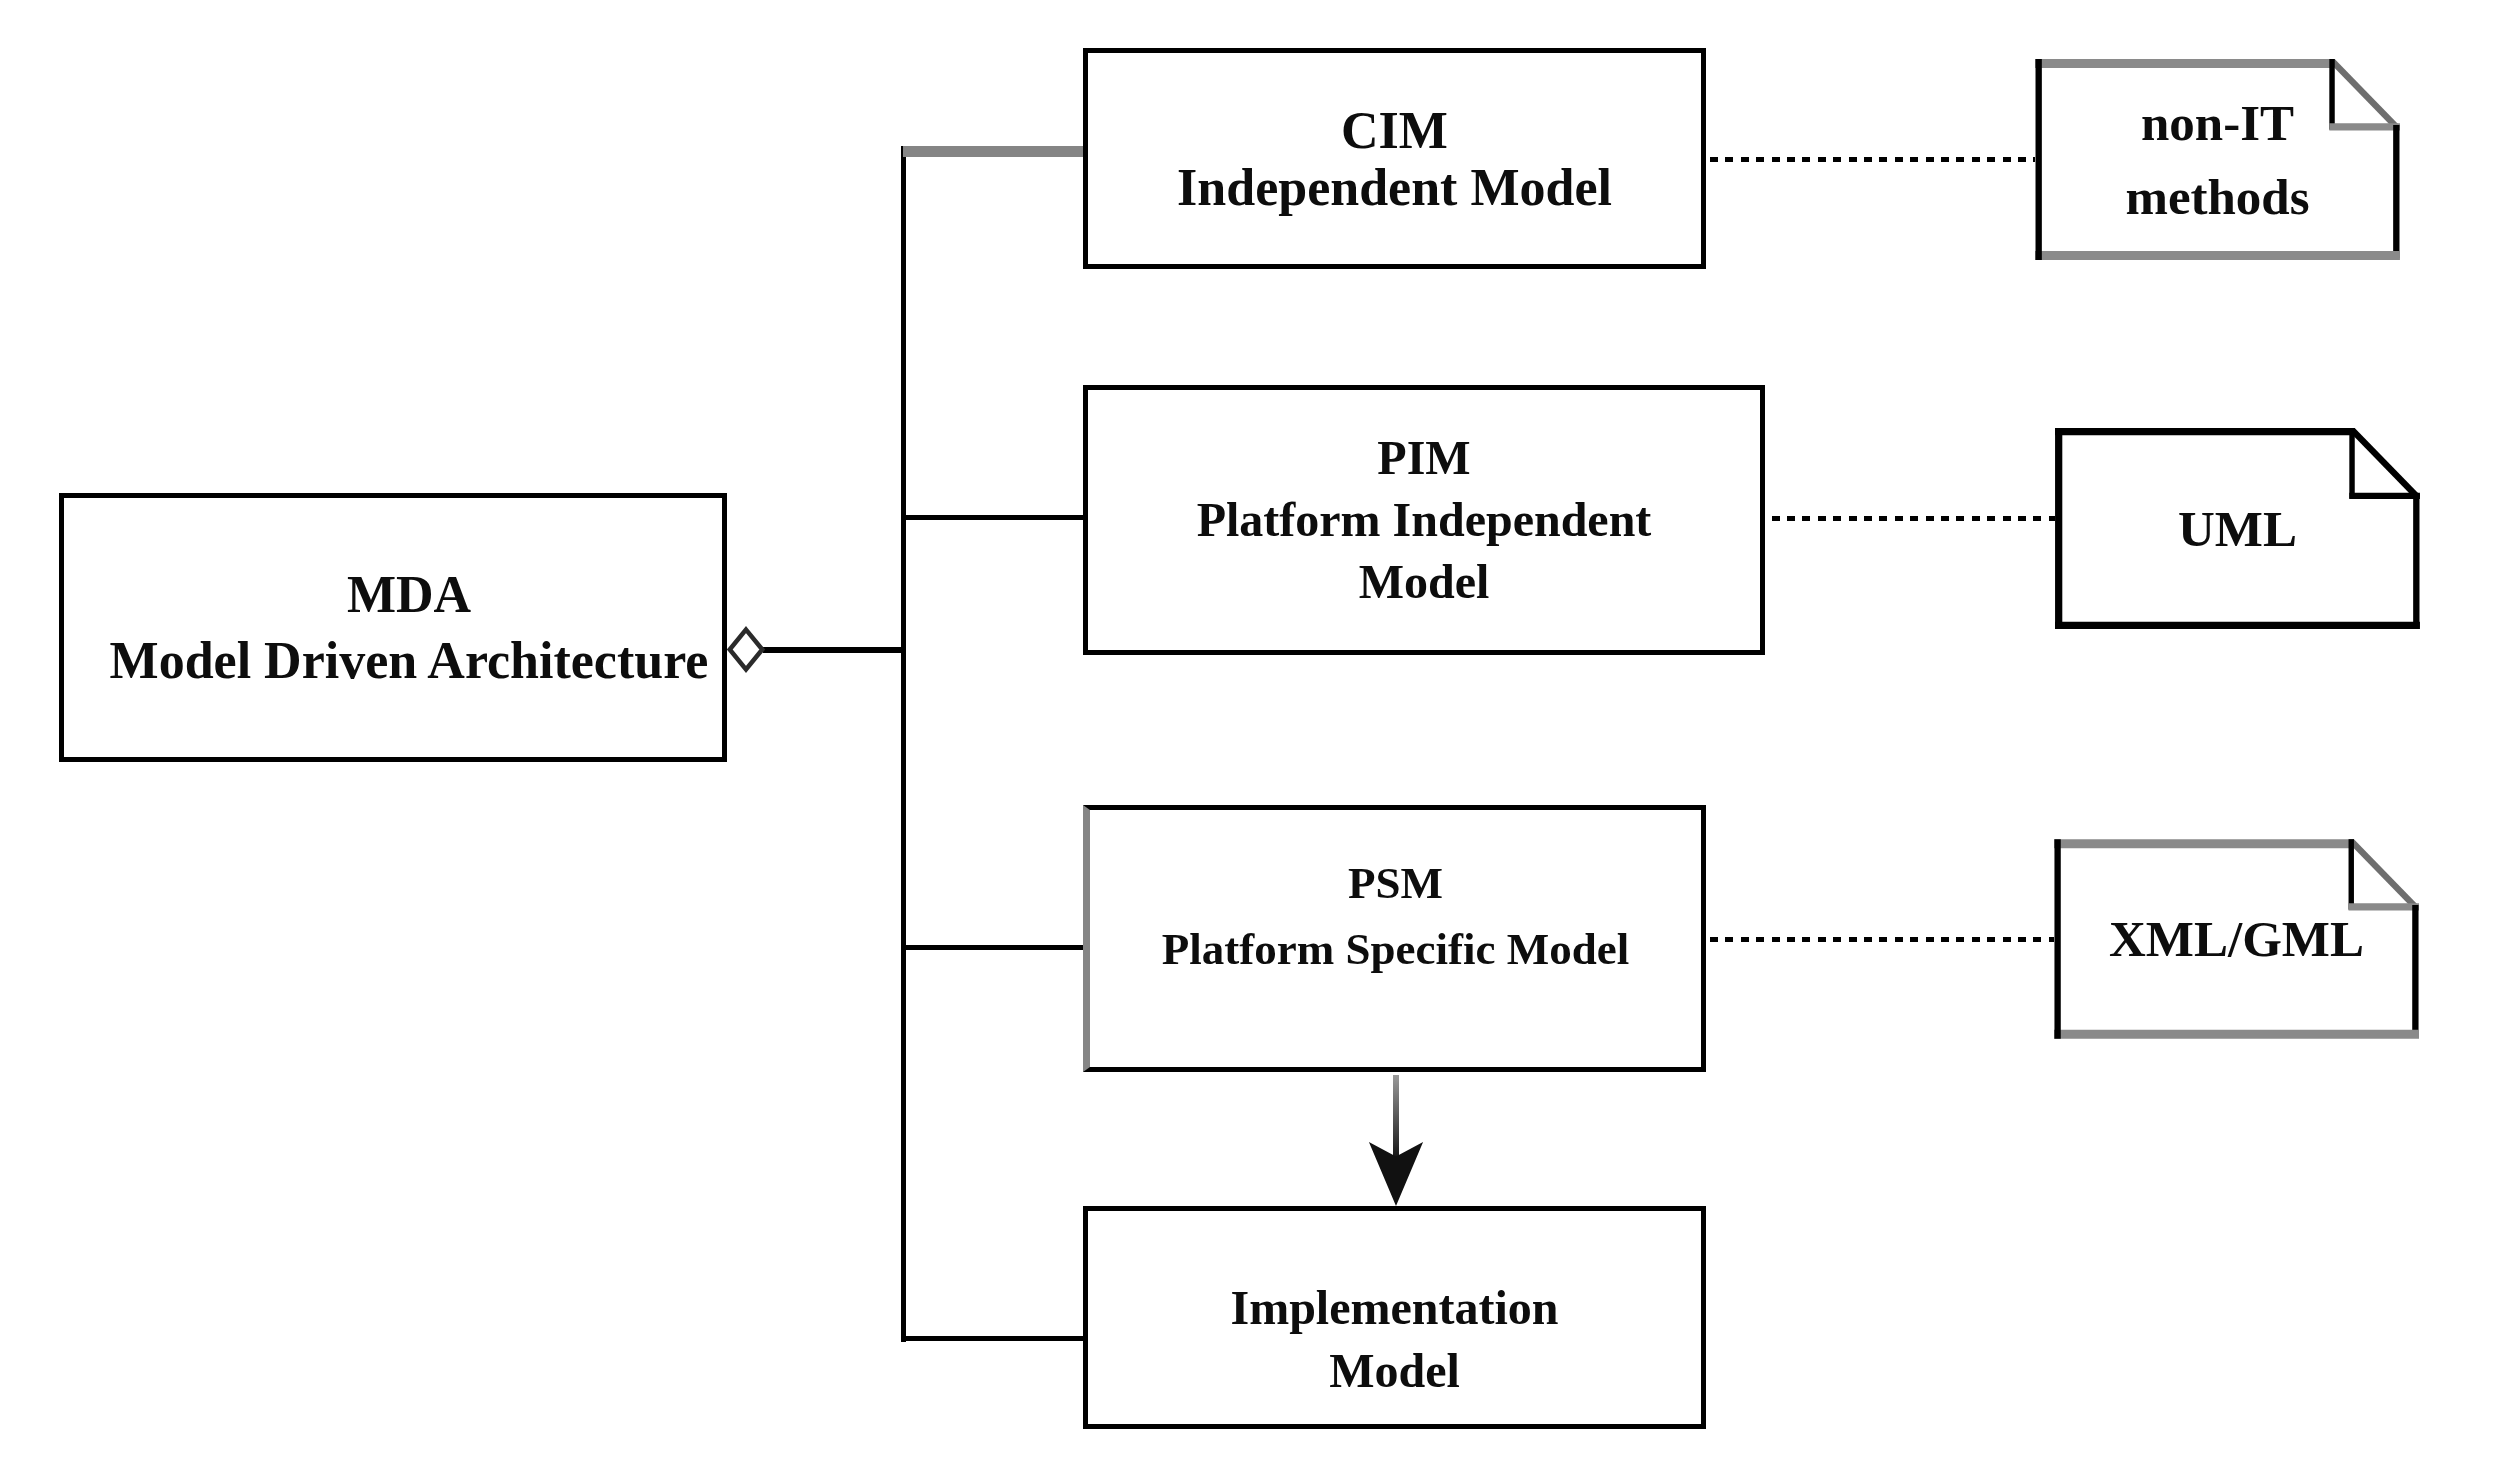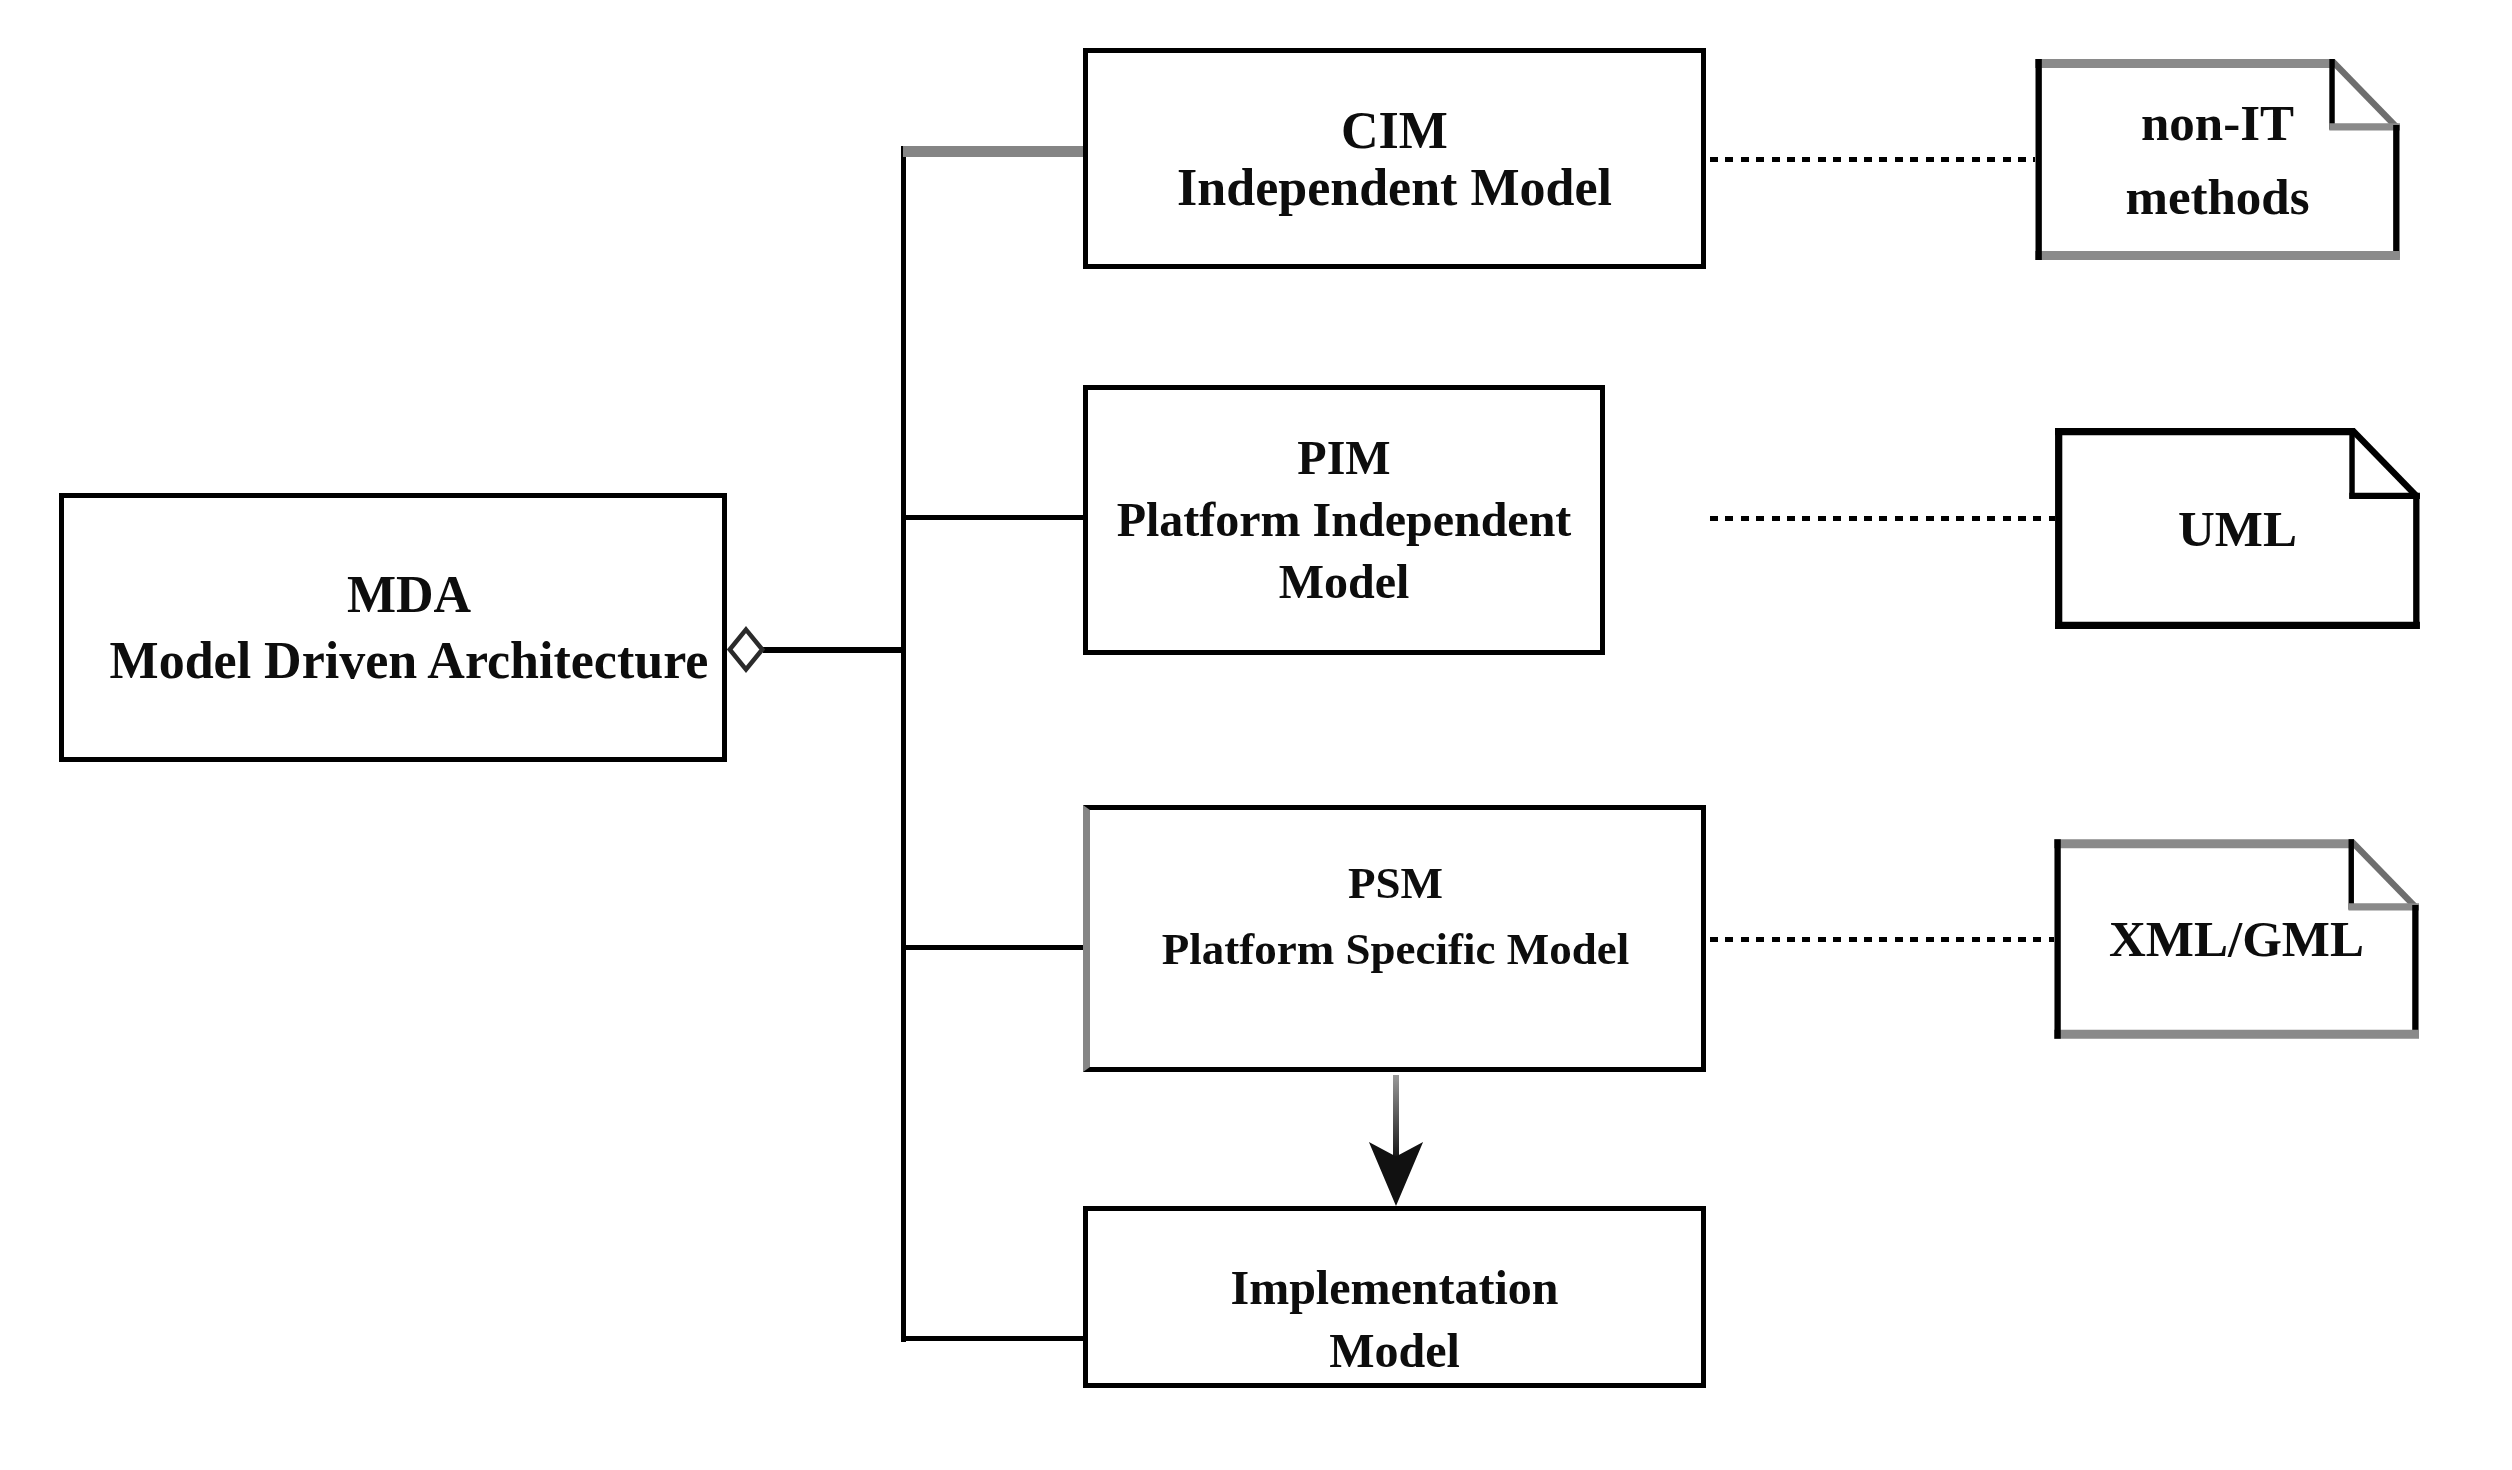--- a/index.html
+++ b/index.html
@@ -28,24 +28,24 @@
     align-items: center;
     justify-content: center;
     text-align: center;
     font-weight: bold;
     z-index: 3;
   }
   .box .bline { display: block; }
 
   .mda-box   { left: 59px;  top: 493px;  width: 668px; height: 269px; font-size: 52px; line-height: 66px; padding-left: 32px; }
   .cim-box   { left: 1083px; top: 48px;   width: 623px; height: 221px; font-size: 52px; line-height: 57px; }
-  .pim-box   { left: 1083px; top: 385px;  width: 522px; height: 270px; font-size: 48px; line-height: 62px; }
+  .pim-box   { left: 1083px; top: 385px;  width: 682px; height: 270px; font-size: 48px; line-height: 62px; }
   .psm-box   { left: 1083px; top: 805px;  width: 623px; height: 267px; font-size: 45px; line-height: 66px;
                border-left-color: #858585; border-left-width: 7.2px; padding-bottom: 45px; }
-  .impl-box  { left: 1083px; top: 1206px; width: 623px; height: 182px; font-size: 48px; line-height: 63px;
+  .impl-box  { left: 1083px; top: 1206px; width: 623px; height: 223px; font-size: 48px; line-height: 63px;
                padding-top: 43px; }
 
   
   .note {
     position: absolute;
     z-index: 3;
   }
   .note svg { position: absolute; left: 0; top: 0; }
   .note .note-label {
     position: absolute;

